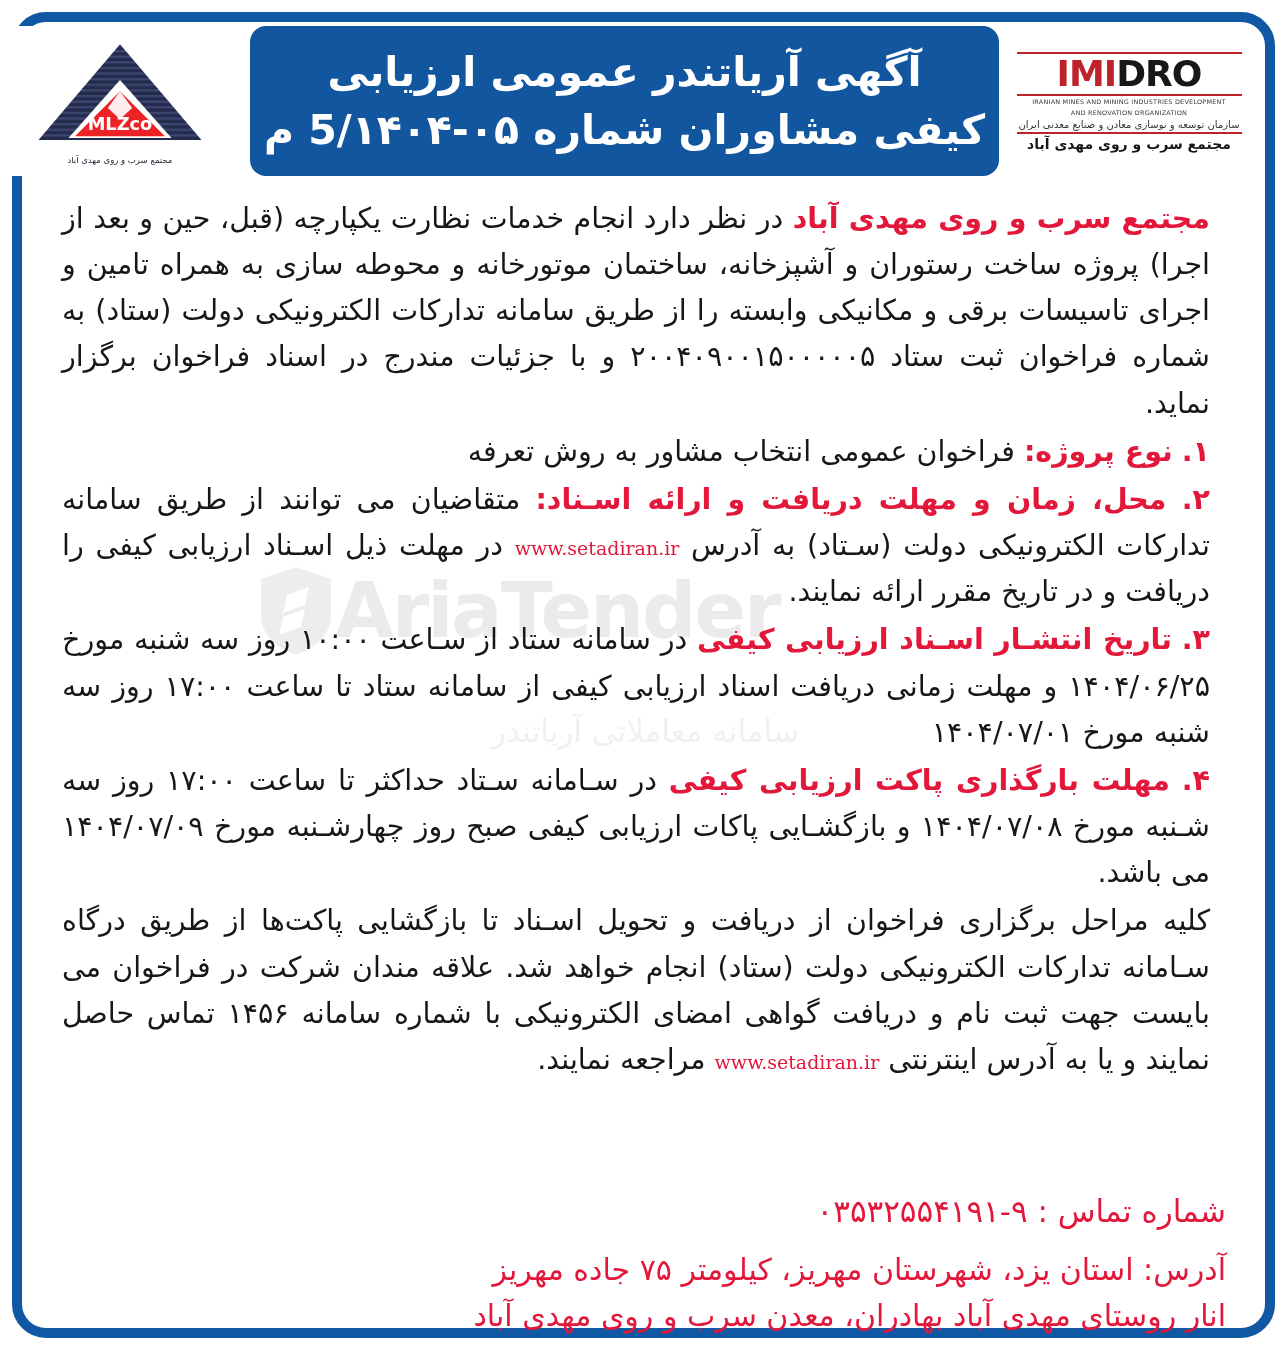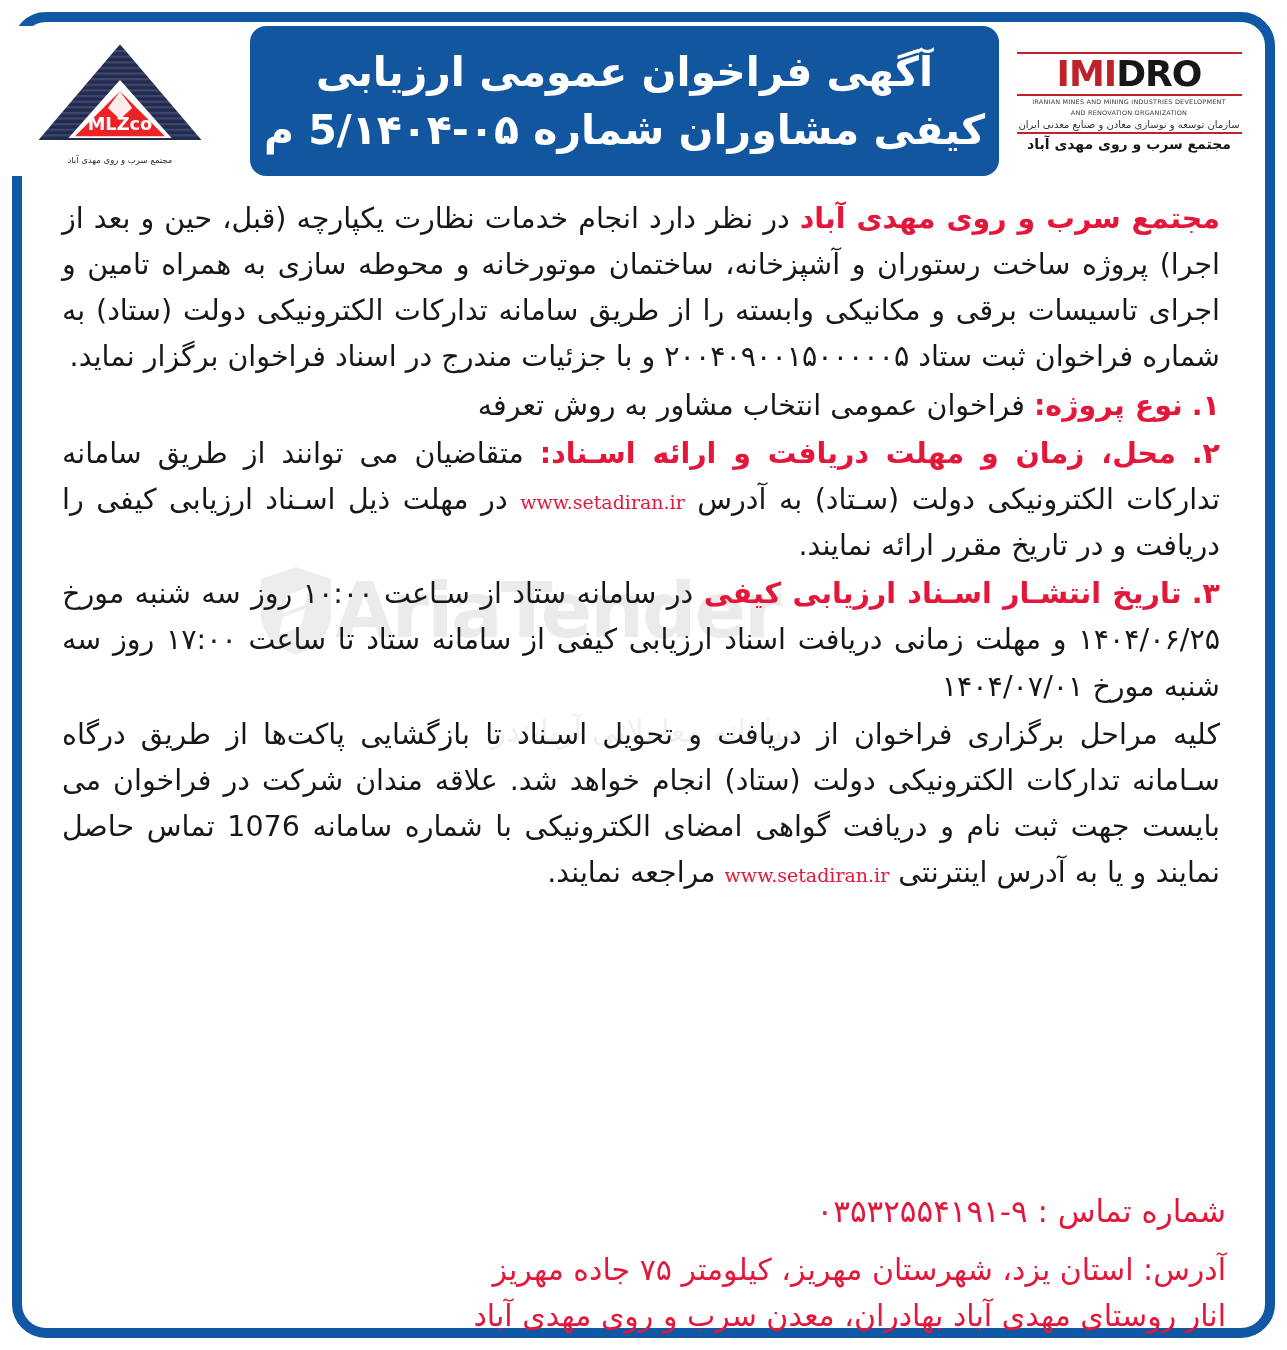--- a/index.html
+++ b/index.html
@@ -186,21 +186,21 @@
     position: absolute;
     left: 62px;
     top: 196px;
     width: 1164px;
     direction: rtl;
     text-align: justify;
     color: #17171a;
     font-size: 28.5px;
     line-height: 1.62;
   }
-  .para { margin: 0 6px 2px 0; }
+  .para { margin: 0 16px 2px 0; }
   .red { color: #e2173a; font-weight: bold; }
   .url {
     color: #e2173a;
     font-family: "DejaVu Serif", "Liberation Serif", serif;
     font-size: 19px;
     direction: ltr;
     unicode-bidi: embed;
     display: inline-block;
   }
 
@@ -253,21 +253,21 @@
         <div class="imidro-rule"></div>
         <div class="imidro-en">IRANIAN MINES AND MINING INDUSTRIES DEVELOPMENT</div>
         <div class="imidro-en">AND RENOVATION ORGANIZATION</div>
         <div class="imidro-fa">سازمان توسعه و نوسازی معادن و صنایع معدنی ایران</div>
         <div class="imidro-rule"></div>
         <div class="imidro-fa2">مجتمع سرب و روی مهدی آباد</div>
       </div>
     </div>
 
     <div class="title-box">
-      <div class="title-line">آگهی فراخوان عمومی ارزیابی</div>
+      <div class="title-line">آگهی آریاتندر عمومی ارزیابی</div>
       <div class="title-line">کیفی مشاوران شماره ۰۵-5/۱۴۰۴ م</div>
     </div>
 
     <div class="logo-box">
       <div class="mlz">
         <svg viewBox="0 0 190 118" width="178" height="112">
           <defs>
             <pattern id="stripes" width="6" height="6" patternUnits="userSpaceOnUse">
               <rect width="6" height="6" fill="#232b4c"></rect>
               <rect width="6" height="2.4" fill="#3d4670"></rect>
@@ -287,22 +287,23 @@
   <div class="content">
 
     <p class="para"><span class="red">مجتمع سرب و روی مهدی آباد</span><span> در نظر دارد انجام خدمات نظارت یکپارچه (قبل، حین و بعد از اجرا) پروژه ساخت رستوران و آشپزخانه، ساختمان موتورخانه و محوطه سازی به همراه تامین و اجرای تاسیسات برقی و مکانیکی وابسته را از طریق سامانه تدارکات الکترونیکی دولت  (ستاد) به شماره فراخوان ثبت ستاد ۲۰۰۴۰۹۰۰۱۵۰۰۰۰۰۵ و با جزئیات مندرج در اسناد فراخوان برگزار نماید.</span></p>
 
     <p class="para"><span class="red">۱.</span> <span class="red">نوع پروژه:</span><span> فراخوان عمومی انتخاب مشاور به روش تعرفه</span></p>
 
     <p class="para"><span class="red">۲.</span> <span class="red">محل، زمان و مهلت دریافت و ارائه اسـناد:</span><span> متقاضیان می توانند از طریق سامانه تدارکات الکترونیکی دولت  (سـتاد) به آدرس </span><span class="url">www.setadiran.ir</span><span> در مهلت ذیل اسـناد ارزیابی کیفی را دریافت و در تاریخ مقرر ارائه نمایند.</span></p>
 
     <p class="para"><span class="red">۳.</span> <span class="red">تاریخ انتشـار اسـناد ارزیابی کیفی</span><span> در سامانه ستاد از سـاعت ۱۰:۰۰ روز سه شنبه مورخ ۱۴۰۴/۰۶/۲۵ و مهلت زمانی دریافت اسناد ارزیابی کیفی از سامانه ستاد تا ساعت ۱۷:۰۰ روز سه شنبه مورخ ۱۴۰۴/۰۷/۰۱</span></p>
 
-
-    <p class="para"><span>کلیه مراحل برگزاری فراخوان از دریافت و تحویل اسـناد تا بازگشایی پاکت‌ها از طریق درگاه سـامانه تدارکات الکترونیکی دولت (ستاد) انجام خواهد شد. علاقه مندان شرکت در فراخوان می بایست جهت ثبت نام و دریافت گواهی امضای الکترونیکی با شماره سامانه  1076 تماس حاصل نمایند و یا به آدرس اینترنتی </span><span class="url">www.setadiran.ir</span><span> مراجعه نمایند.</span></p>
+    <p class="para"><span class="red">۴.</span> <span class="red">مهلت بارگذاری پاکت ارزیابی کیفی</span><span> در سـامانه سـتاد حداکثر تا ساعت ۱۷:۰۰ روز  سه شـنبه  مورخ ۱۴۰۴/۰۷/۰۸ و بازگشـایی پاکات ارزیابی کیفی صبح روز چهارشـنبه مورخ ۱۴۰۴/۰۷/۰۹ می باشد.</span></p>
+
+    <p class="para"><span>کلیه مراحل برگزاری فراخوان از دریافت و تحویل اسـناد تا بازگشایی پاکت‌ها از طریق درگاه سـامانه تدارکات الکترونیکی دولت (ستاد) انجام خواهد شد. علاقه مندان شرکت در فراخوان می بایست جهت ثبت نام و دریافت گواهی امضای الکترونیکی با شماره سامانه  ۱۴۵۶ تماس حاصل نمایند و یا به آدرس اینترنتی </span><span class="url">www.setadiran.ir</span><span> مراجعه نمایند.</span></p>
   </div>
 
   <div class="footer">
     <div class="phone-line"><span>شماره تماس : </span><span class="num">۹-۰۳۵۳۲۵۵۴۱۹۱</span></div>
     <div class="addr-line"><span>آدرس:</span><span> استان یزد، شهرستان مهریز، کیلومتر ۷۵ جاده مهریز</span></div>
     <div class="addr-line">انار روستای مهدی آباد بهادران، معدن سرب و روی مهدی آباد</div>
   </div>
 
 </div>
 

